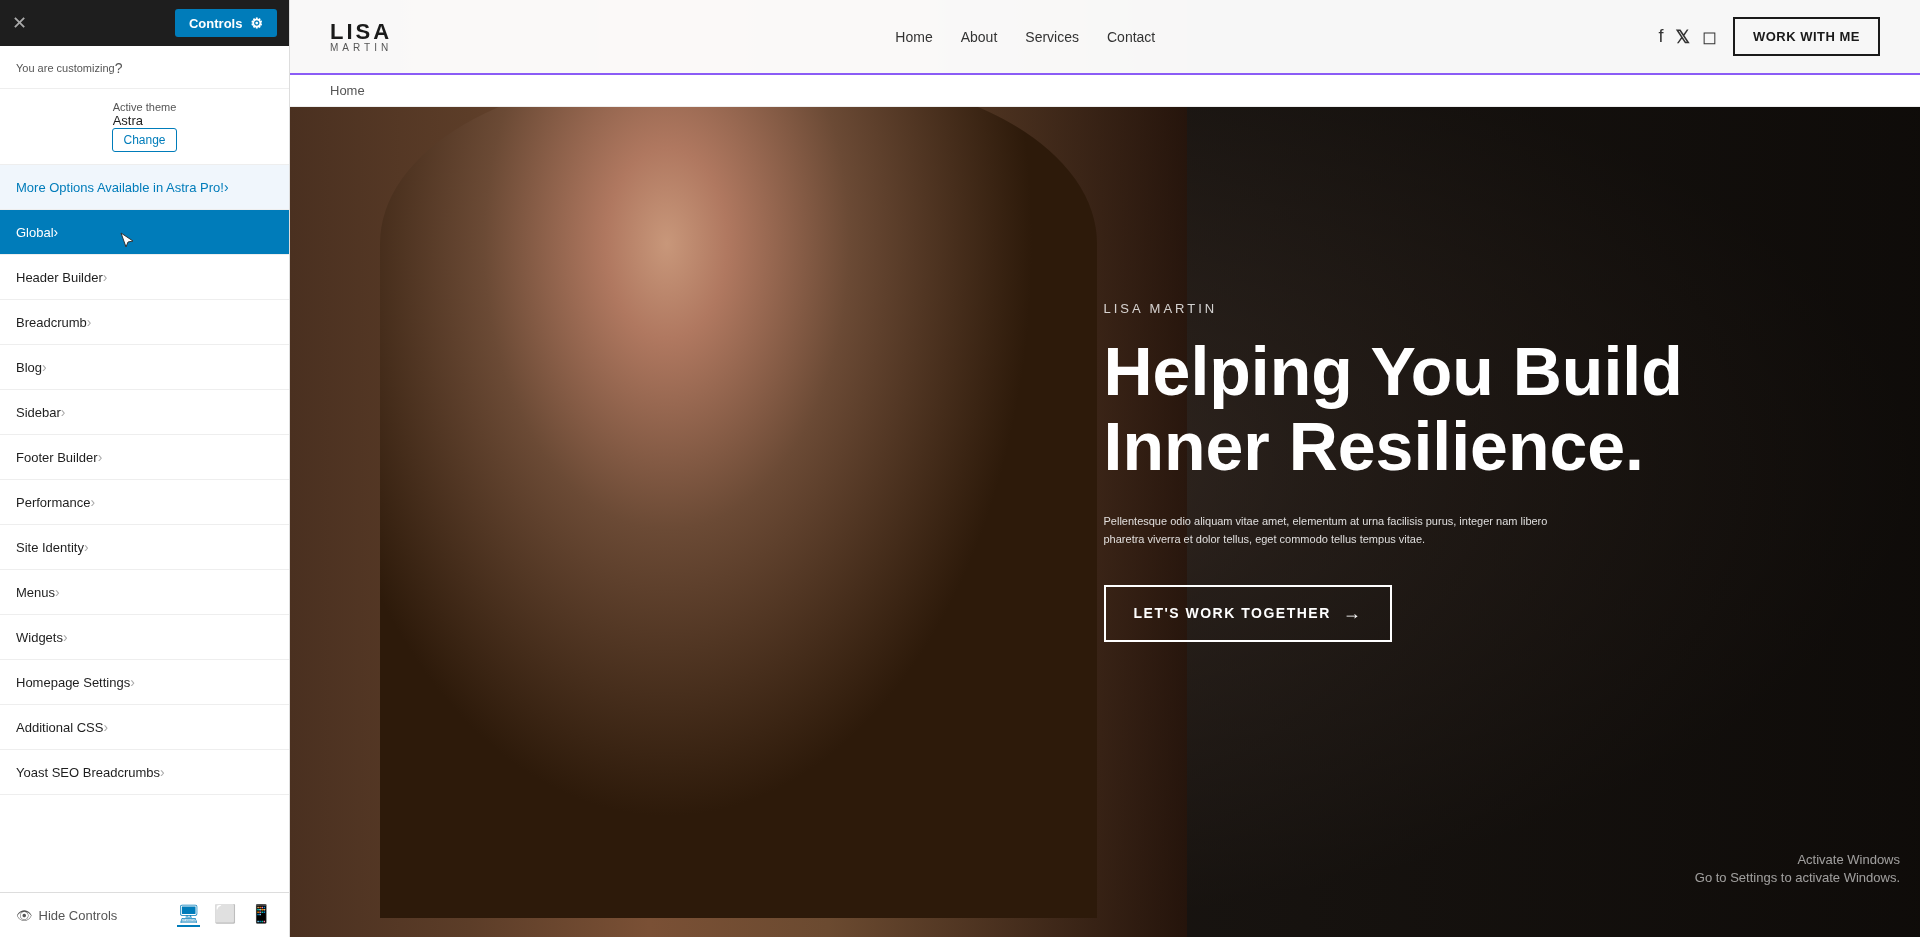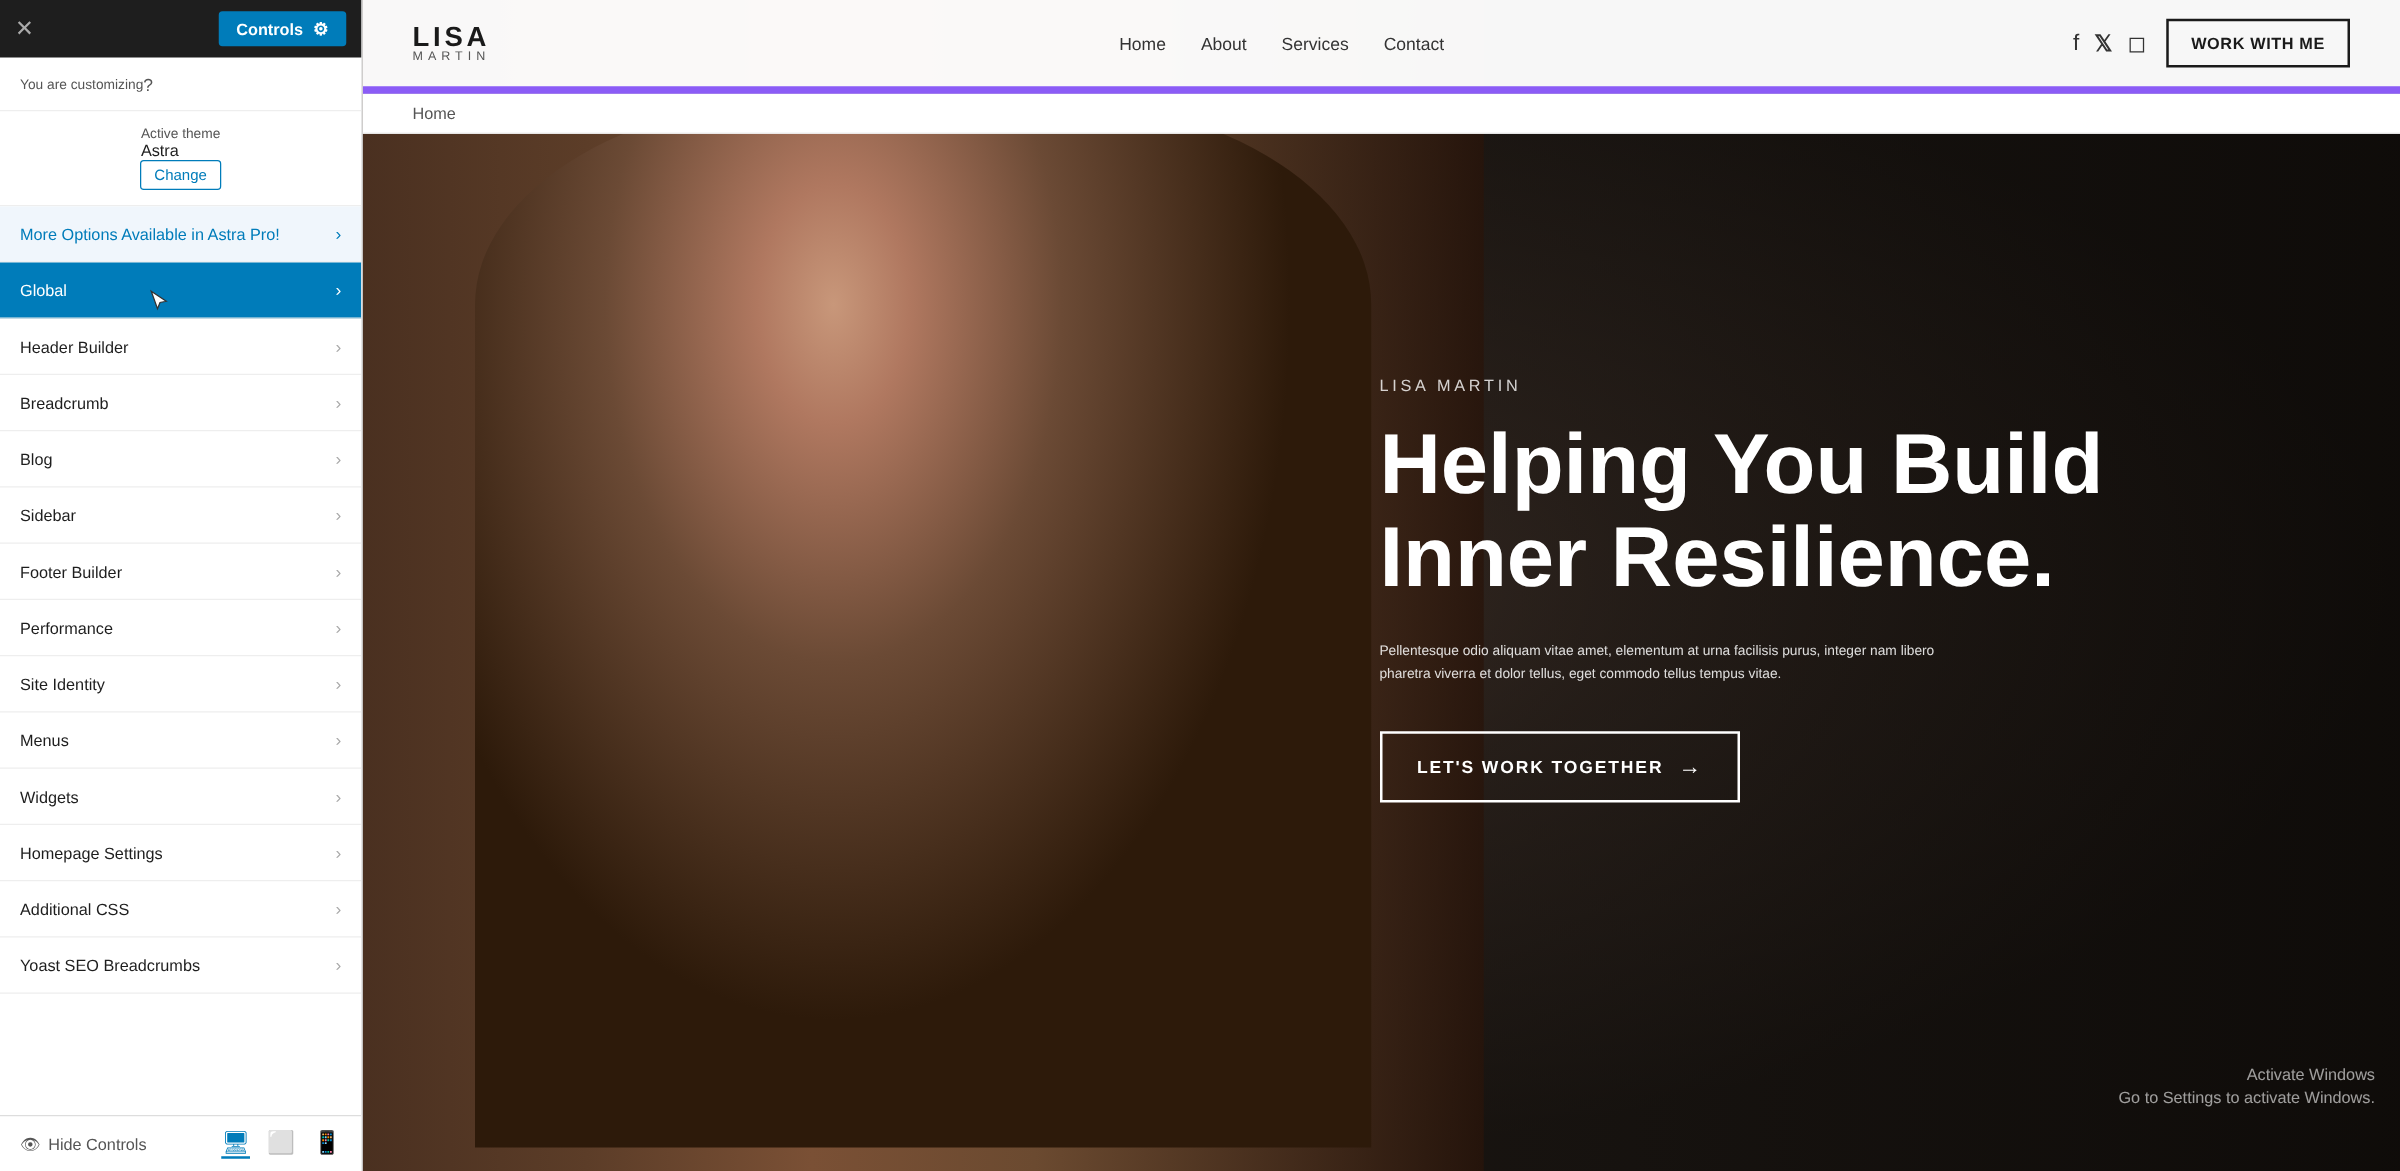--- a/index.html
+++ b/index.html
@@ -101,21 +101,20 @@
     }
 
     
     .customizer-menu {
       flex: 1;
       overflow-y: auto;
     }
     .menu-item {
       display: flex;
       align-items: center;
-      justify-content: space-between;
       padding: 14px 16px;
       border-bottom: 1px solid #eee;
       cursor: pointer;
       font-size: 13px;
       color: #1e1e1e;
       transition: background 0.15s;
     }
     .menu-item.highlighted {
       background: #007cba;
       color: #fff;
@@ -175,21 +174,21 @@
       top: 0;
       left: 0;
       right: 0;
       z-index: 10;
       background: rgba(255,255,255,0.97);
       display: flex;
       align-items: center;
       justify-content: space-between;
       padding: 0 40px;
       height: 75px;
-      border-bottom: 6px solid #8b5cf6;
+      border-bottom: 2px solid #8b5cf6;
     }
     .site-logo {
       display: flex;
       flex-direction: column;
       align-items: center;
     }
     .logo-name-top {
       font-size: 22px;
       font-weight: 700;
       letter-spacing: 3px;

